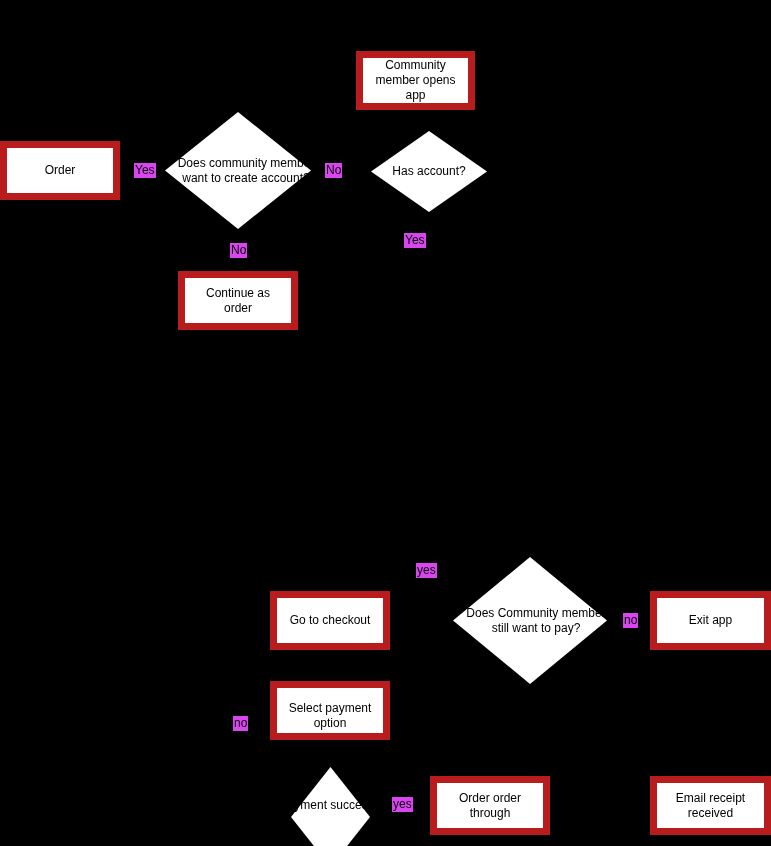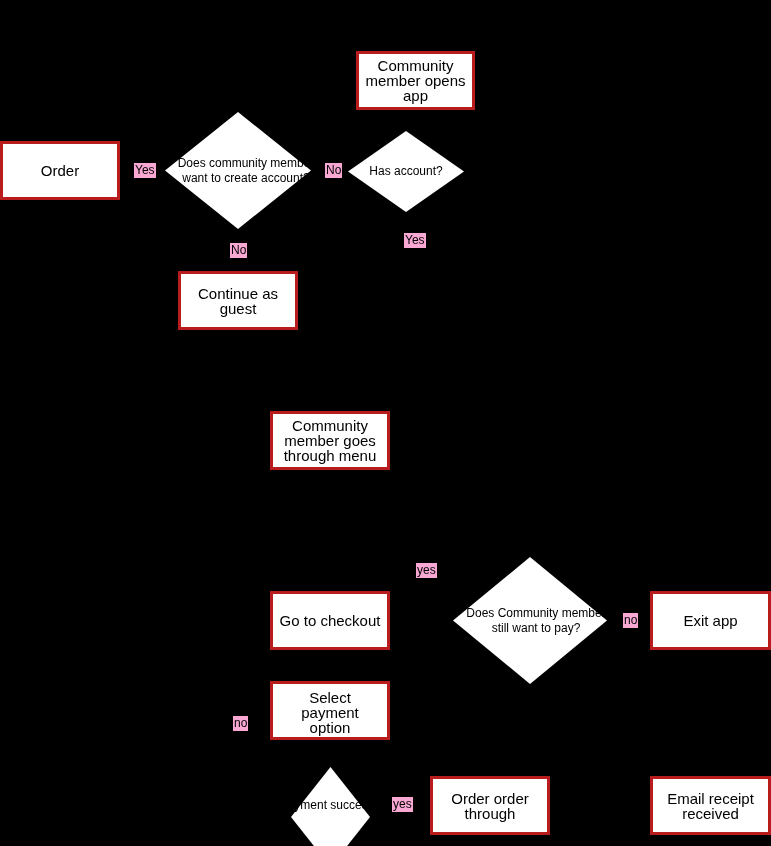--- a/index.html
+++ b/index.html
@@ -14,27 +14,27 @@
     background: #000000;
     overflow: hidden;
     font-family: "Liberation Sans", sans-serif;
   }
   .node {
     position: absolute;
     box-sizing: border-box;
   }
   .rect {
     background: #ffffff;
-    border: 3px solid #b91c1c;
+    border: 7px solid #b91c1c;
     display: flex;
     align-items: center;
     justify-content: center;
     text-align: center;
     color: #000000;
-    font-size: 15px;
+    font-size: 12px;
     line-height: 15px;
     padding: 2px 6px;
   }
   .diamond-wrap {
     position: absolute;
   }
   .diamond-shape {
     position: absolute;
     left: 0;
     top: 0;
@@ -52,59 +52,56 @@
     display: flex;
     align-items: center;
     justify-content: center;
     text-align: center;
     color: #000000;
     font-size: 12px;
     line-height: 15px;
   }
   .edge-label {
     position: absolute;
-    background: #f9a8d4;
+    background: #d946ef;
     color: #000000;
     font-size: 12px;
     line-height: 15px;
     padding: 0 1px;
     white-space: nowrap;
   }
 </style>
 </head>
 <body>
 
 <div id="canvas">
 
   <div class="node rect" style="left:356px; top:51px; width:119px; height:59px;">
     <span>Community member opens app</span>
   </div>
 
-  <div class="diamond-wrap" style="left:348px; top:131px; width:116px; height:81px;">
+  <div class="diamond-wrap" style="left:371px; top:131px; width:116px; height:81px;">
     <div class="diamond-shape"></div>
     <div class="diamond-label">Has account?</div>
   </div>
 
   <div class="diamond-wrap" style="left:165px; top:112px; width:146px; height:117px;">
     <div class="diamond-shape"></div>
     <div class="diamond-label" style="padding:0 8px;">Does community member want to create account?</div>
   </div>
 
   <div class="node rect" style="left:0px; top:141px; width:120px; height:59px;">
     <span>Order</span>
   </div>
 
   <div class="node rect" style="left:178px; top:271px; width:120px; height:59px;">
-    <span>Continue as guest</span>
+    <span>Continue as order</span>
   </div>
 
 
-  <div class="node rect" style="left:270px; top:411px; width:120px; height:59px;">
-    <span>Community member goes through menu</span>
-  </div>
 
 
   <div class="node rect" style="left:270px; top:591px; width:120px; height:59px;">
     <span>Go to checkout</span>
   </div>
 
   <div class="diamond-wrap" style="left:453px; top:557px; width:154px; height:127px;">
     <div class="diamond-shape"></div>
     <div class="diamond-label" style="padding:0 6px;">Does Community member still want to pay?</div>
   </div>

